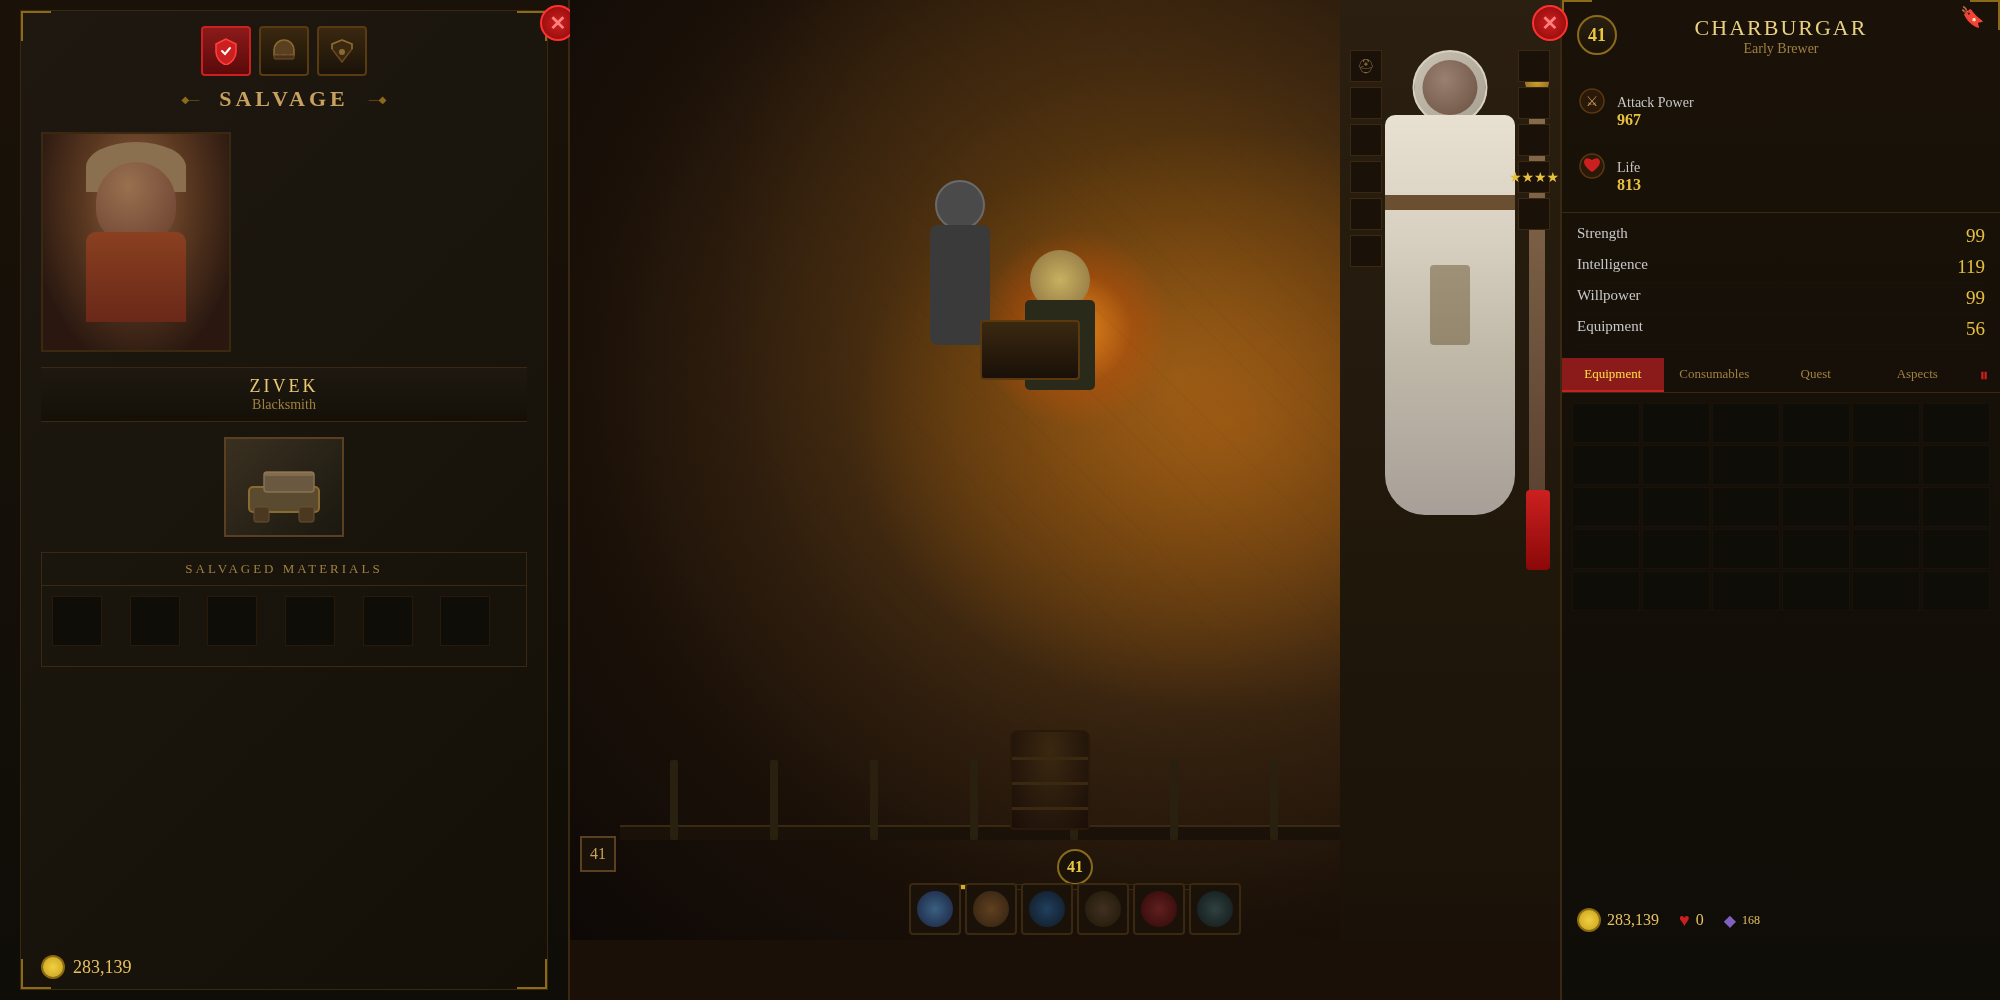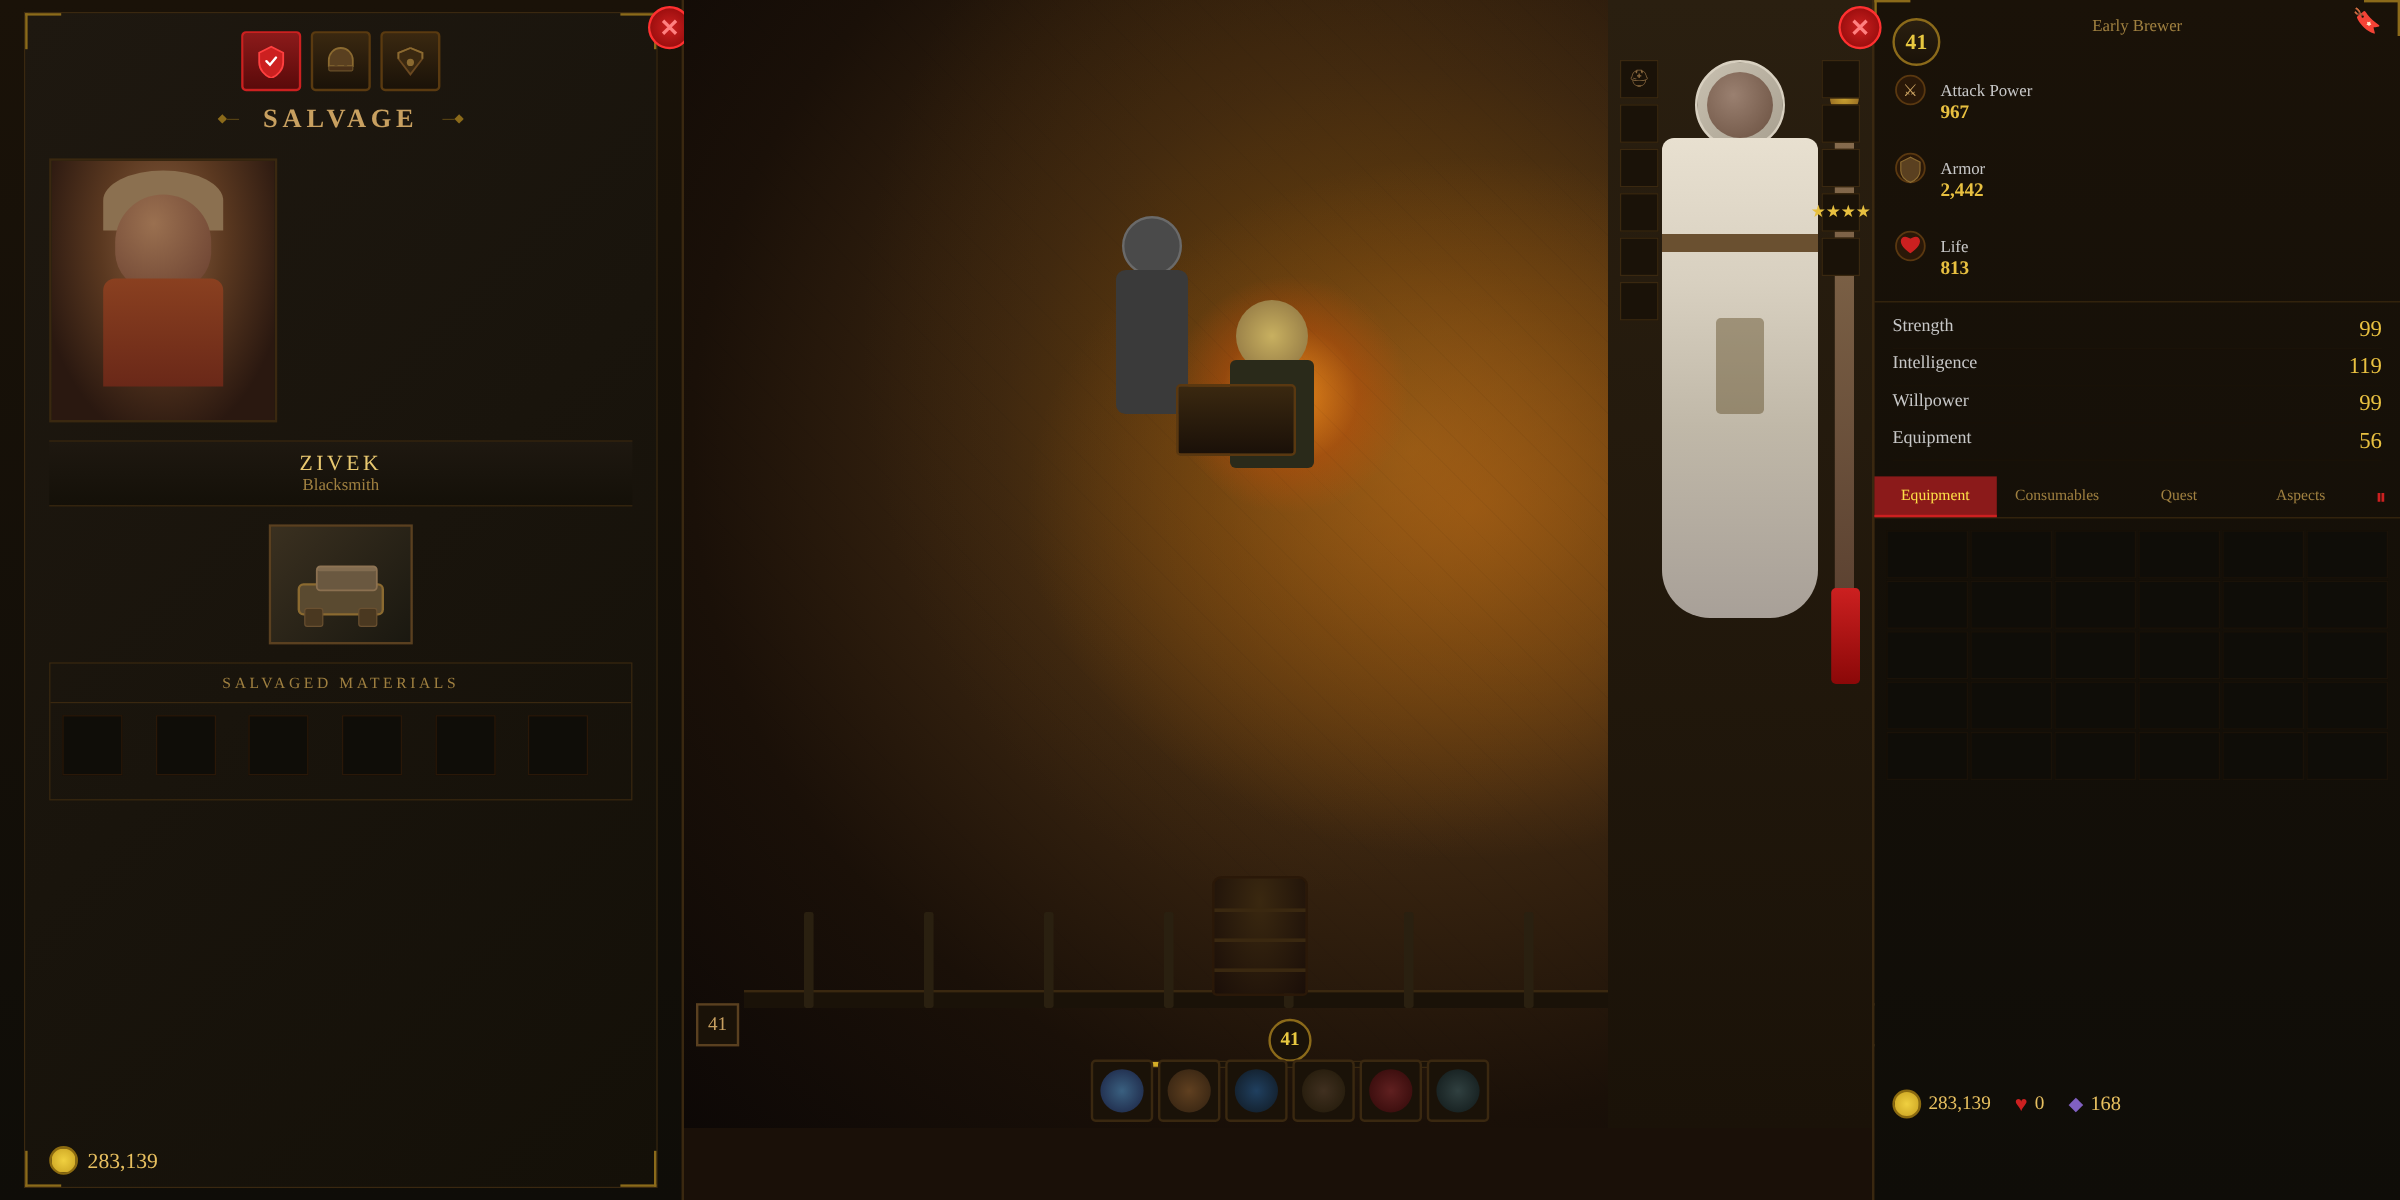--- a/index.html
+++ b/index.html
@@ -781,51 +781,40 @@
     <div class="corner-deco tl"></div>
     <div class="corner-deco tr"></div>
 
     <div style="position:absolute;top:5px;right:15px;color:#8b6a1a;font-size:20px;">🔖</div>
 
     <div class="level-badge">
       <span>41</span>
     </div>
 
     <div style="padding:15px 50px 5px;">
+      <div class="char-name">CHARBURGAR</div>
       <div class="char-class">Early Brewer</div>
     </div>
 
 
     <div class="stats-section">
 
       <div class="stat-row">
         <div class="stat-icon">
           <svg width="28" height="28" viewBox="0 0 28 28">
             <circle cx="14" cy="14" r="12" fill="#2a1808" stroke="#5a3810" stroke-width="1.5"></circle>
             <text x="14" y="19" text-anchor="middle" fill="#c8a060" font-size="14">⚔</text>
           </svg>
         </div>
         <div class="stat-info">
           <div class="stat-label">Attack Power</div>
           <div class="stat-value">967</div>
         </div>
       </div>
 
-      <div class="stat-row">
-        <div class="stat-icon">
-          <svg width="28" height="28" viewBox="0 0 28 28">
-            <circle cx="14" cy="14" r="12" fill="#2a1808" stroke="#5a3810" stroke-width="1.5"></circle>
-            <path d="M14 5L6 9v7c0 5 3.5 8 8 10 4.5-2 8-5 8-10V9L14 5z" fill="#5a4020" stroke="#8b6a30" stroke-width="1"></path>
-          </svg>
-        </div>
-        <div class="stat-info">
-          <div class="stat-label">Armor</div>
-          <div class="stat-value">2,442</div>
-        </div>
-      </div>
 
       <div class="stat-row">
         <div class="stat-icon">
           <svg width="28" height="28" viewBox="0 0 28 28">
             <circle cx="14" cy="14" r="12" fill="#2a1808" stroke="#5a3810" stroke-width="1.5"></circle>
             <path d="M14 20 C14 20 6 15 6 10 C6 7 9 5 12 7 C13 7.5 14 8 14 8 C14 8 15 7.5 16 7 C19 5 22 7 22 10 C22 15 14 20 14 20Z" fill="#cc2020"></path>
           </svg>
         </div>
         <div class="stat-info">
           <div class="stat-label">Life</div>
@@ -900,19 +889,19 @@
       <div style="display:flex;align-items:center;gap:6px;">
         <div class="gold-coin"></div>
         <span style="color:#e8c060;font-size:16px;">283,139</span>
       </div>
       <div style="display:flex;align-items:center;gap:6px;">
         <span style="color:#cc2020;font-size:18px;">♥</span>
         <span style="color:#e8c060;font-size:16px;">0</span>
       </div>
       <div style="display:flex;align-items:center;gap:6px;">
         <span style="color:#8060c0;font-size:16px;">◆</span>
-        <span style="color:#e8c060;font-size:17px;">168</span>
+        <span style="color:#e8c060;font-size:12px;">168</span>
       </div>
     </div>
   </div>
 </div>
 
 <div class="close-btn" style="position:absolute; right:432px; top:5px;">✕</div>
 
 </body></html>

